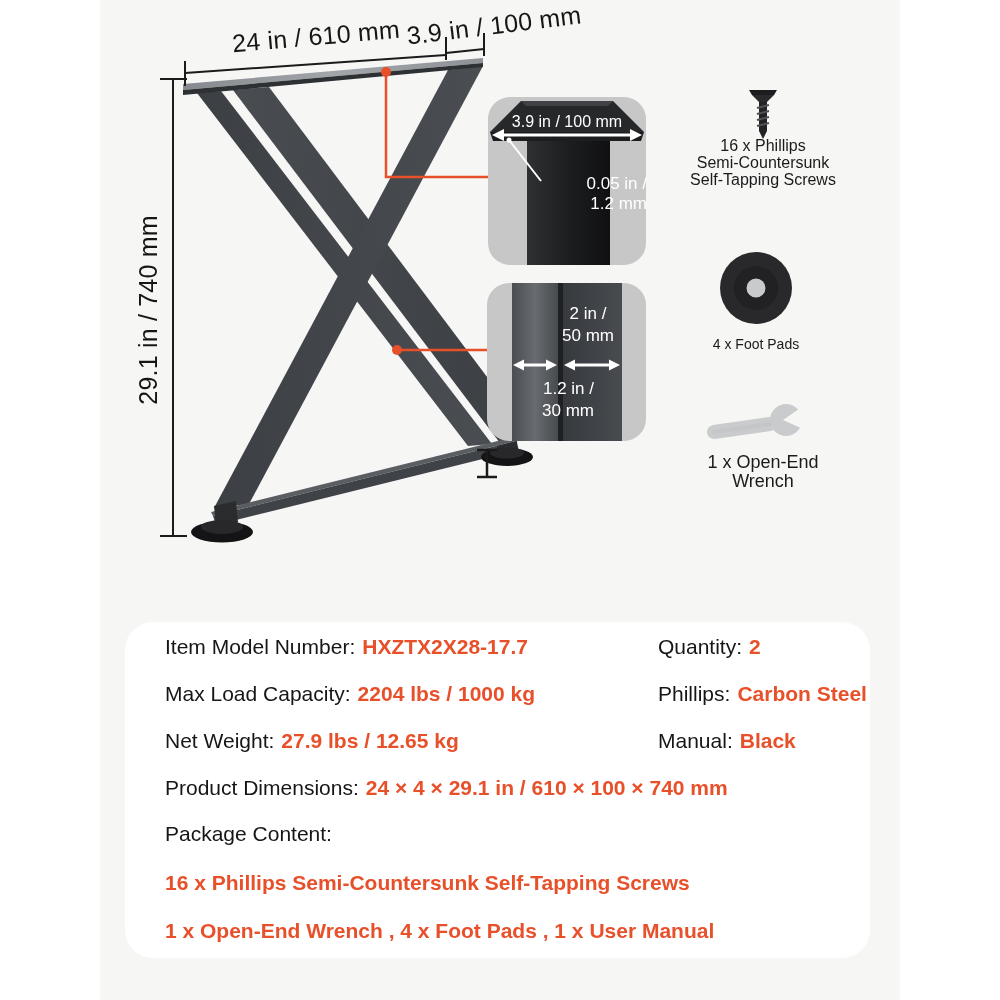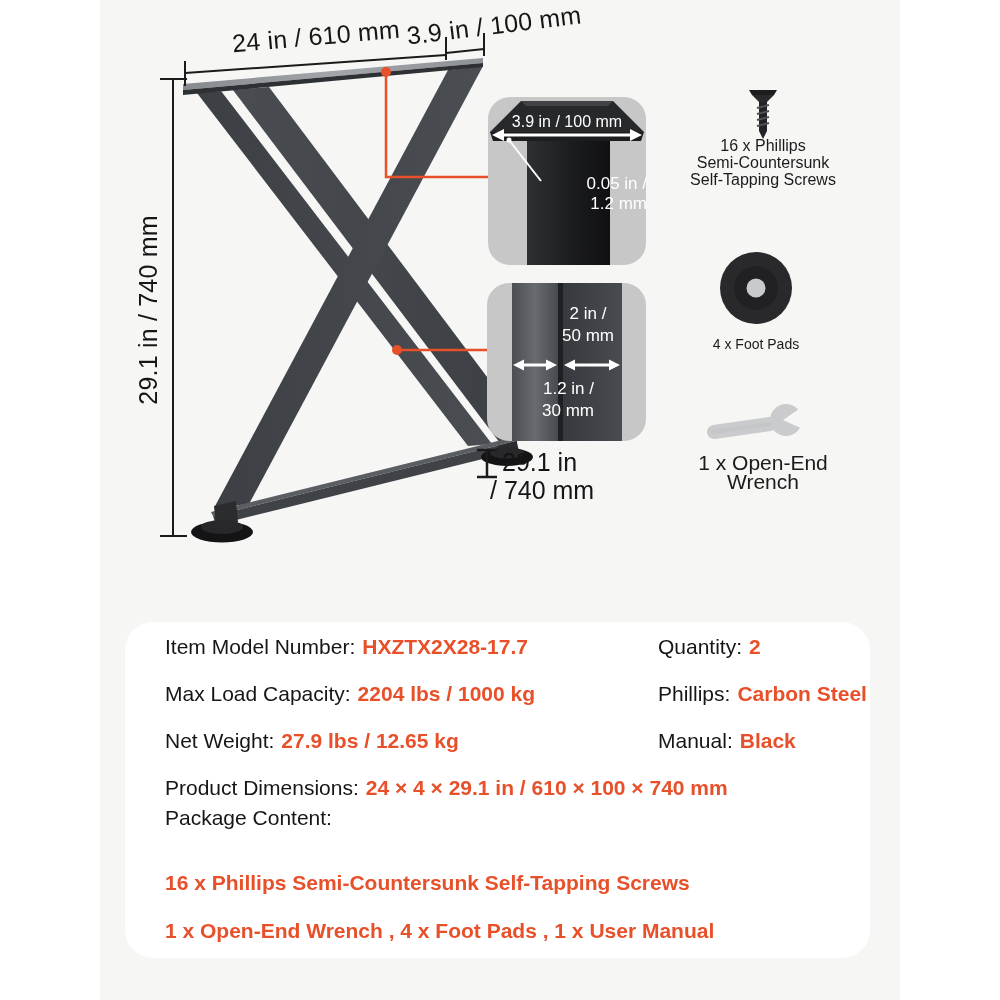--- a/index.html
+++ b/index.html
@@ -16,21 +16,21 @@
   .dim-left{left:36px;top:295px;width:226px;height:30px;text-align:center;transform:rotate(-90deg);}
   .callout-txt{color:#ffffff;line-height:20px;font-size:17px;}
   .c1-width{left:496px;top:112px;width:142px;text-align:center;font-size:16px;}
   .c1-thick{left:531px;top:174px;width:90px;text-align:right;margin-left:26px;}
   .c2-wide{left:551px;top:303px;width:74px;text-align:center;line-height:22px;}
   .c2-narrow{left:514px;top:378px;width:80px;text-align:right;line-height:22px;}
   .height-note{left:490px;top:448px;width:140px;font-size:25px;line-height:28px;color:#151515;text-indent:12px;}
   .hw-label{width:220px;text-align:center;color:#1b1b1b;}
   .hw-screws{left:653px;top:137px;font-size:16px;line-height:17px;}
   .hw-pads{left:646px;top:336px;font-size:14px;}
-  .hw-wrench{left:653px;top:453px;font-size:21px;line-height:19px;}
+  .hw-wrench{left:653px;top:453px;font-size:18px;line-height:19px;}
   .spec-panel{
     position:absolute;left:125px;top:622px;width:745px;height:336px;
     background:#ffffff;border-radius:28px;
   }
   .spec-row{position:absolute;font-size:21px;color:#161616;font-weight:500;white-space:nowrap;text-align:center;}
   .spec-row .val{color:#E8502A;font-weight:700;margin-left:7px;}
   .col-l{left:40px;}
   .col-r{left:497px;margin-left:36px;}
   .pkg-line{position:absolute;left:40px;font-size:21px;font-weight:700;color:#E8502A;white-space:nowrap;}
 </style>
@@ -170,22 +170,20 @@
       <path d="M714,432 L770,424" stroke="#c9cbcd" stroke-width="14" stroke-linecap="round" fill="none"></path>
       <circle cx="786" cy="420" r="16" fill="#c9cbcd"></circle>
       <polygon points="783,420 812,400 814,434" fill="#f6f6f5"></polygon>
       <path d="M714,432 L770,424" stroke="#bcbec0" stroke-width="4" stroke-linecap="round" fill="none" opacity="0.35"></path>
     </g>
   </svg>
 
   <div class="lbl dim dim-top-w">24 in / 610 mm</div>
   <div class="lbl dim dim-top-d">3.9 in / 100 mm</div>
   <div class="lbl dim dim-left">29.1 in / 740 mm</div>
-  <div class="lbl height-note">29.1 in
-/ 740 mm</div>
 
   <div class="lbl callout-txt c1-width">3.9 in / 100 mm</div>
   <div class="lbl callout-txt c1-thick">0.05 in /
 1.2 mm</div>
   <div class="lbl callout-txt c2-wide">2 in /
 50 mm</div>
   <div class="lbl callout-txt c2-narrow">1.2 in /
 30 mm</div>
 
   <div class="lbl hw-label hw-screws">16 x Phillips
@@ -210,20 +208,20 @@
     </div>
     <div class="spec-row col-l" style="top:107px">
       <span>Net Weight:</span><span class="val">27.9 lbs / 12.65 kg</span>
     </div>
     <div class="spec-row col-r" style="top:107px">
       <span>Manual:</span><span class="val">Black</span>
     </div>
     <div class="spec-row col-l" style="top:154px">
       <span>Product Dimensions:</span><span class="val">24 × 4 × 29.1 in / 610 × 100 × 740 mm</span>
     </div>
-    <div class="spec-row col-l" style="top:184px">
+    <div class="spec-row col-l" style="top:200px">
       <span>Package Content:</span>
     </div>
     <div class="pkg-line" style="top:249px">16 x Phillips Semi-Countersunk Self-Tapping Screws</div>
     <div class="pkg-line" style="top:297px">1 x Open-End Wrench , 4 x Foot Pads , 1 x User Manual</div>
   </div>
 
 </div>
 
 </body></html>

